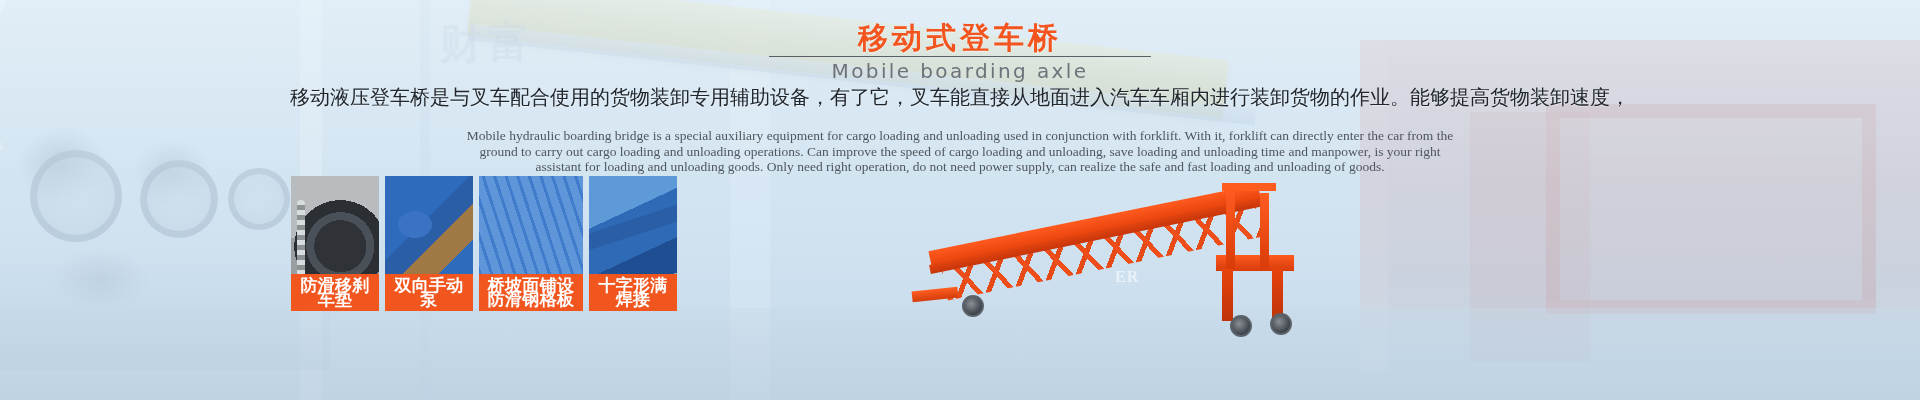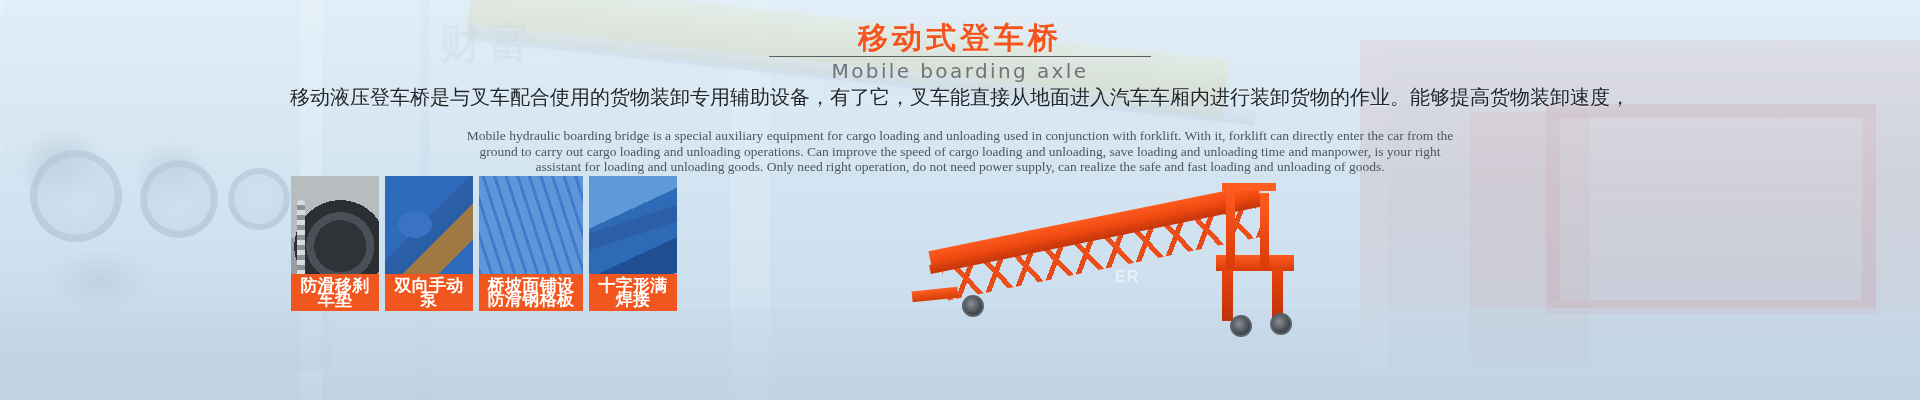--- a/index.html
+++ b/index.html
@@ -260,21 +260,21 @@
       linear-gradient(155deg,#5f9ad8 0 30%, #2f6ab6 30% 58%, #1f4f92 58% 78%, #8fa7bd 78% 100%);
   }
   .pic.weld:after{
     content:""; position:absolute; left:-10px; top:40px; width:130px; height:16px;
     background:#2a5fa8; transform:rotate(-18deg);
   }
 
   
   .watermark{
     position:absolute; left:1115px; top:268px; z-index:8;
-    font-family:Liberation Sans, sans-serif; font-size:16px; font-weight:700;
+    font-family:Liberation Serif, serif; font-size:16px; font-weight:700;
     color:rgba(255,255,255,.55); letter-spacing:1px;
   }
 </style>
 </head>
 <body>
 
 <div id="banner">
 
   <div class="bg-base"></div>
   <div class="bg-ceiling"></div>

